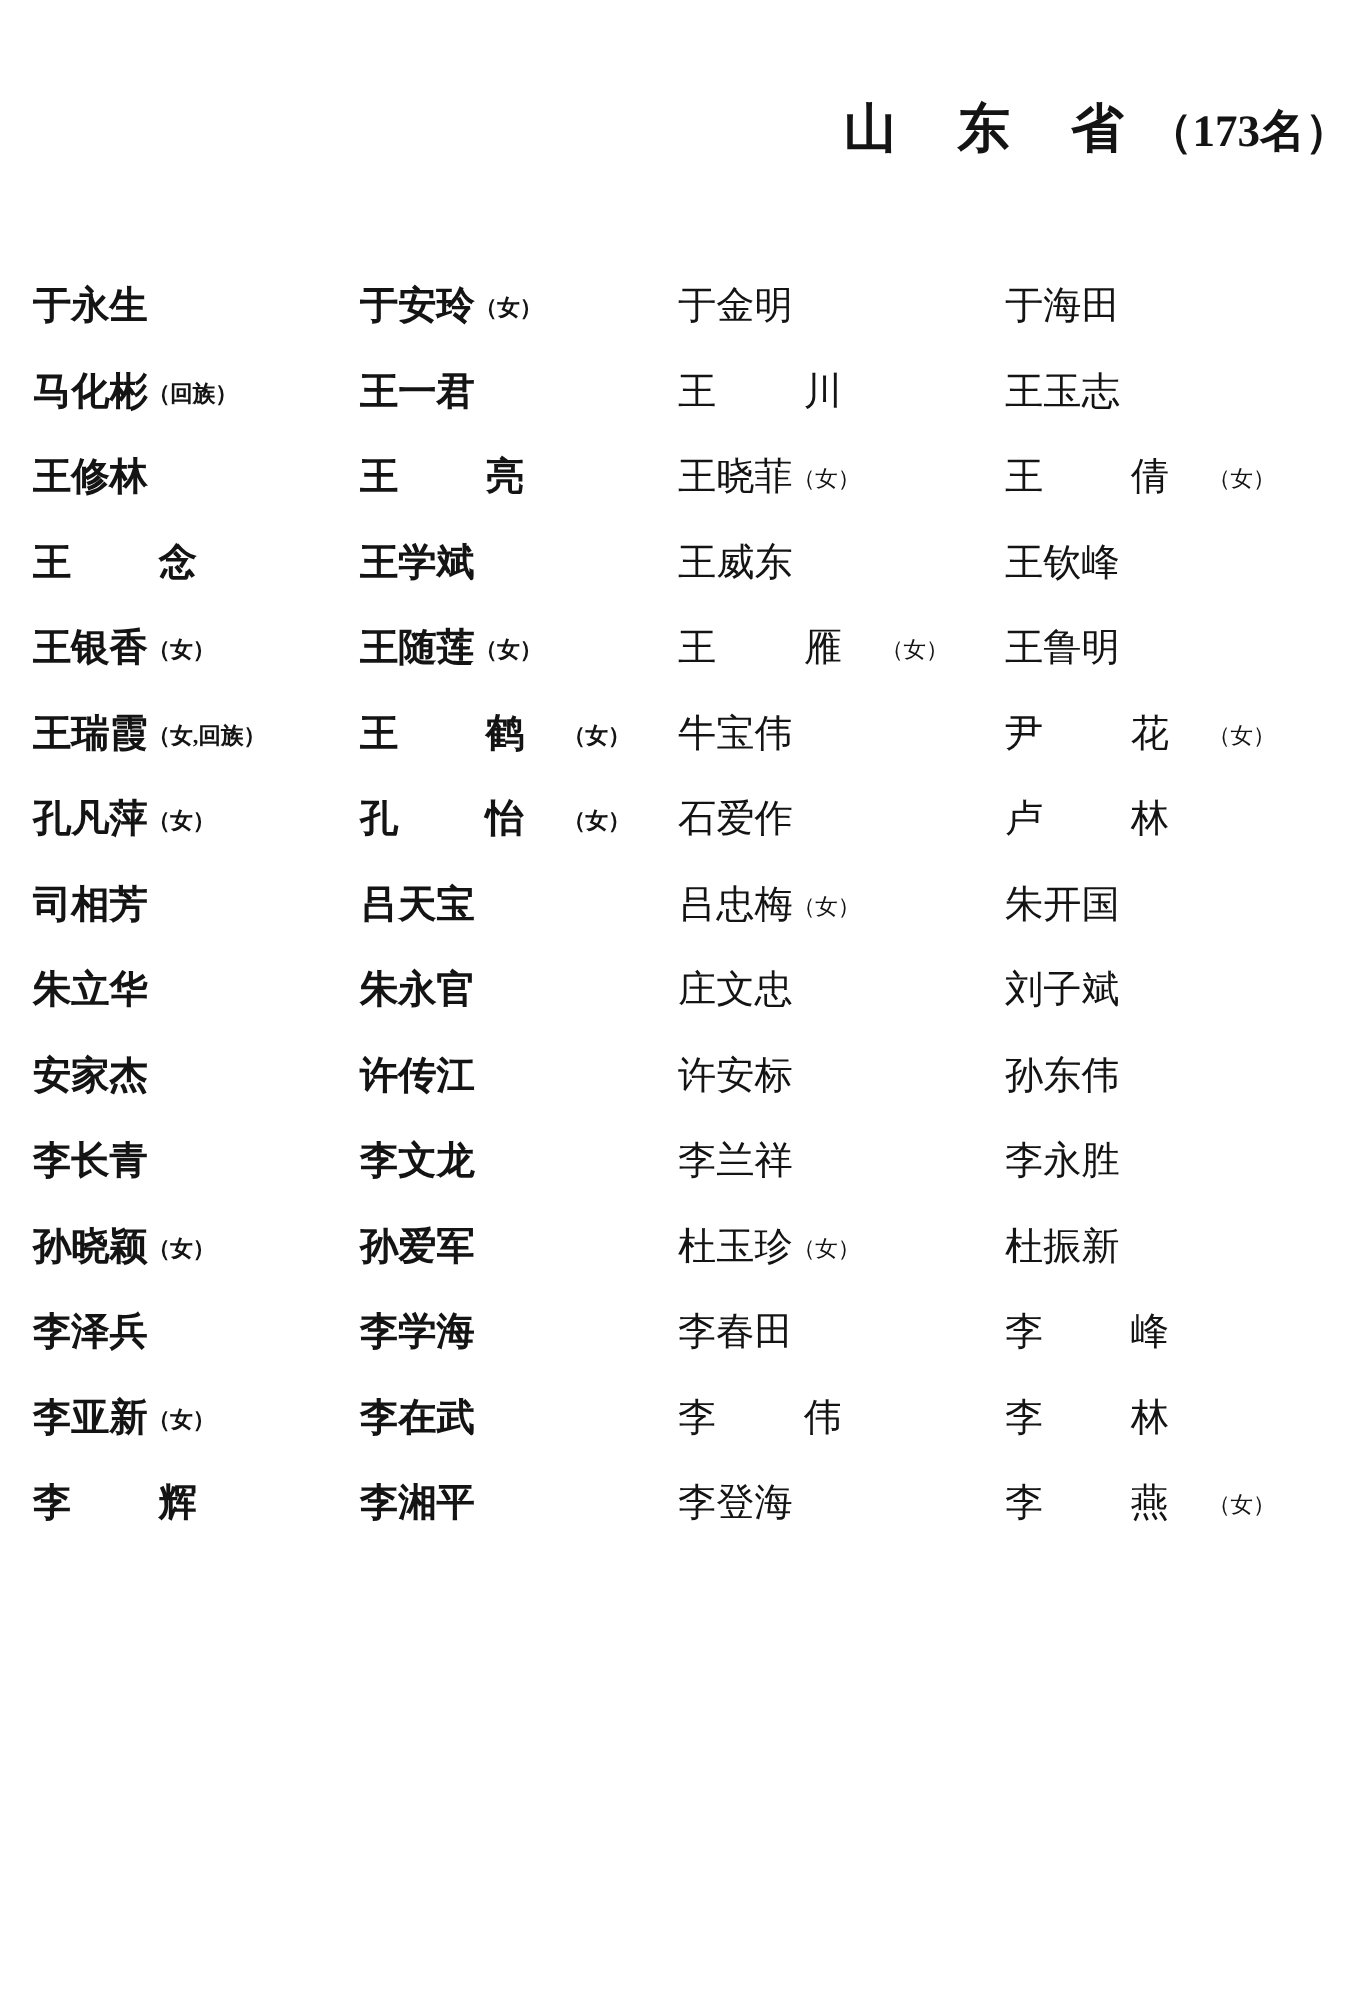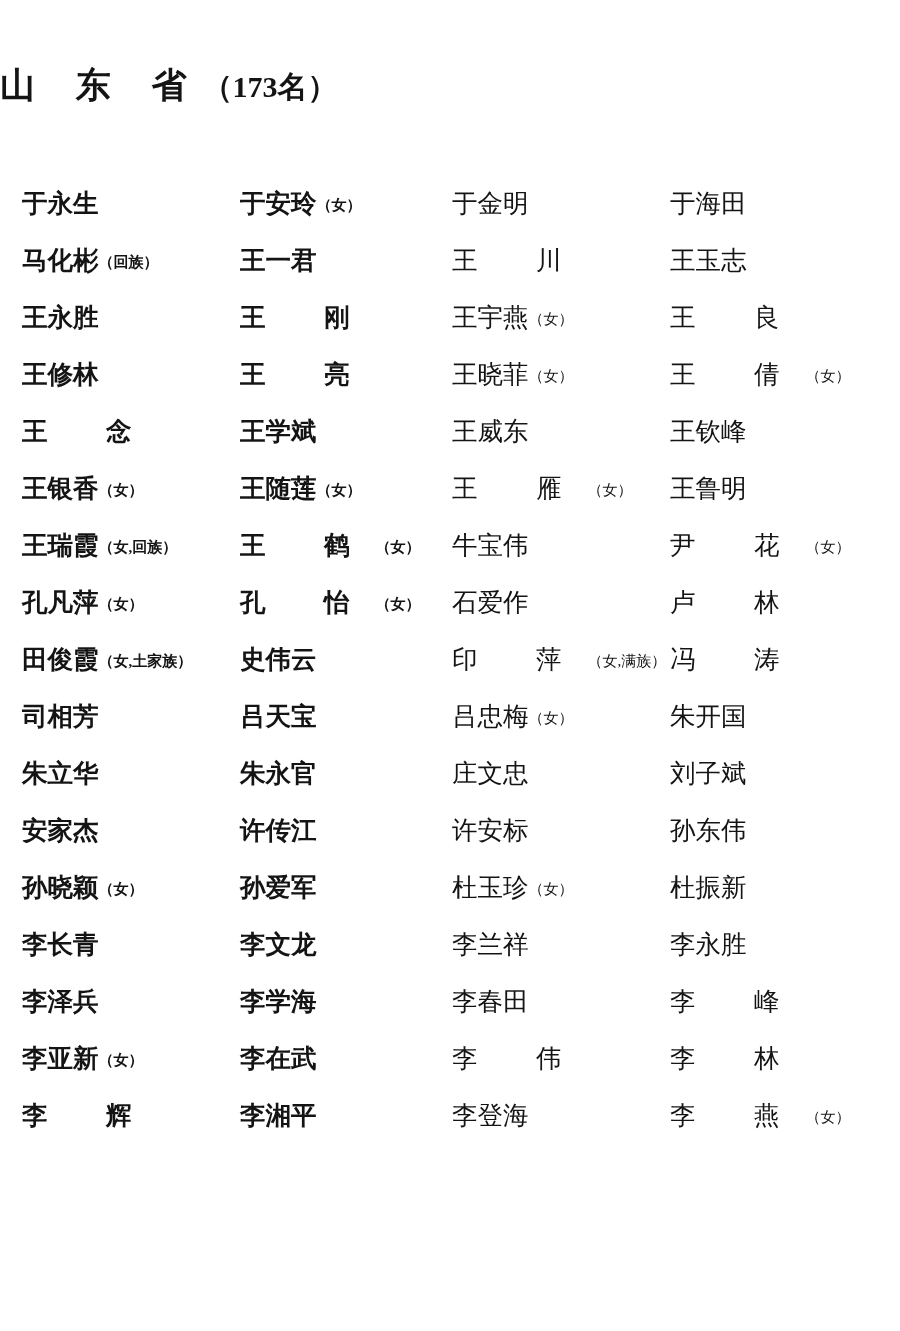--- a/index.html
+++ b/index.html
@@ -16,21 +16,21 @@
     overflow: hidden;
   }
   .page {
     width: 900px;
     height: 1331px;
     box-sizing: border-box;
     padding: 0;
     position: relative;
   }
   .title {
-    text-align: left;
+    text-align: right;
     margin-top: 62px;
     font-size: 35px;
     font-weight: bold;
     letter-spacing: 0px;
     white-space: nowrap;
   }
   .title .prov {
     letter-spacing: 16px;
   }
   .title .count {
@@ -86,26 +86,20 @@
           <td class="col2"><span class="nm">于金明</span></td>
           <td class="col3"><span class="nm">于海田</span></td>
         </tr>
         <tr>
           <td class="col0"><span class="nm">马化彬</span><span class="note">（回族）</span></td>
           <td class="col1"><span class="nm">王一君</span></td>
           <td class="col2"><span class="nm sp2">王 川</span></td>
           <td class="col3"><span class="nm">王玉志</span></td>
         </tr>
         <tr>
-          <td class="col0"><span class="nm">王永胜</span></td>
-          <td class="col1"><span class="nm sp2">王 刚</span></td>
-          <td class="col2"><span class="nm">王宇燕</span><span class="note">（女）</span></td>
-          <td class="col3"><span class="nm sp2">王 良</span></td>
-        </tr>
-        <tr>
           <td class="col0"><span class="nm">王修林</span></td>
           <td class="col1"><span class="nm sp2">王 亮</span></td>
           <td class="col2"><span class="nm">王晓菲</span><span class="note">（女）</span></td>
           <td class="col3"><span class="nm sp2">王 倩</span><span class="note">（女）</span></td>
         </tr>
         <tr>
           <td class="col0"><span class="nm sp2">王 念</span></td>
           <td class="col1"><span class="nm">王学斌</span></td>
           <td class="col2"><span class="nm">王威东</span></td>
           <td class="col3"><span class="nm">王钦峰</span></td>
@@ -122,54 +116,48 @@
           <td class="col2"><span class="nm">牛宝伟</span></td>
           <td class="col3"><span class="nm sp2">尹 花</span><span class="note">（女）</span></td>
         </tr>
         <tr>
           <td class="col0"><span class="nm">孔凡萍</span><span class="note">（女）</span></td>
           <td class="col1"><span class="nm sp2">孔 怡</span><span class="note">（女）</span></td>
           <td class="col2"><span class="nm">石爱作</span></td>
           <td class="col3"><span class="nm sp2">卢 林</span></td>
         </tr>
         <tr>
-          <td class="col0"><span class="nm">田俊霞</span><span class="note">（女,土家族）</span></td>
-          <td class="col1"><span class="nm">史伟云</span></td>
-          <td class="col2"><span class="nm sp2">印 萍</span><span class="note">（女,满族）</span></td>
-          <td class="col3"><span class="nm sp2">冯 涛</span></td>
-        </tr>
-        <tr>
           <td class="col0"><span class="nm">司相芳</span></td>
           <td class="col1"><span class="nm">吕天宝</span></td>
           <td class="col2"><span class="nm">吕忠梅</span><span class="note">（女）</span></td>
           <td class="col3"><span class="nm">朱开国</span></td>
         </tr>
         <tr>
           <td class="col0"><span class="nm">朱立华</span></td>
           <td class="col1"><span class="nm">朱永官</span></td>
           <td class="col2"><span class="nm">庄文忠</span></td>
           <td class="col3"><span class="nm">刘子斌</span></td>
         </tr>
         <tr>
           <td class="col0"><span class="nm">安家杰</span></td>
           <td class="col1"><span class="nm">许传江</span></td>
           <td class="col2"><span class="nm">许安标</span></td>
           <td class="col3"><span class="nm">孙东伟</span></td>
         </tr>
         <tr>
+          <td class="col0"><span class="nm">李长青</span></td>
+          <td class="col1"><span class="nm">李文龙</span></td>
+          <td class="col2"><span class="nm">李兰祥</span></td>
+          <td class="col3"><span class="nm">李永胜</span></td>
+        </tr>
+        <tr>
           <td class="col0"><span class="nm">孙晓颖</span><span class="note">（女）</span></td>
           <td class="col1"><span class="nm">孙爱军</span></td>
           <td class="col2"><span class="nm">杜玉珍</span><span class="note">（女）</span></td>
           <td class="col3"><span class="nm">杜振新</span></td>
-        </tr>
-        <tr>
-          <td class="col0"><span class="nm">李长青</span></td>
-          <td class="col1"><span class="nm">李文龙</span></td>
-          <td class="col2"><span class="nm">李兰祥</span></td>
-          <td class="col3"><span class="nm">李永胜</span></td>
         </tr>
         <tr>
           <td class="col0"><span class="nm">李泽兵</span></td>
           <td class="col1"><span class="nm">李学海</span></td>
           <td class="col2"><span class="nm">李春田</span></td>
           <td class="col3"><span class="nm sp2">李 峰</span></td>
         </tr>
         <tr>
           <td class="col0"><span class="nm">李亚新</span><span class="note">（女）</span></td>
           <td class="col1"><span class="nm">李在武</span></td>

